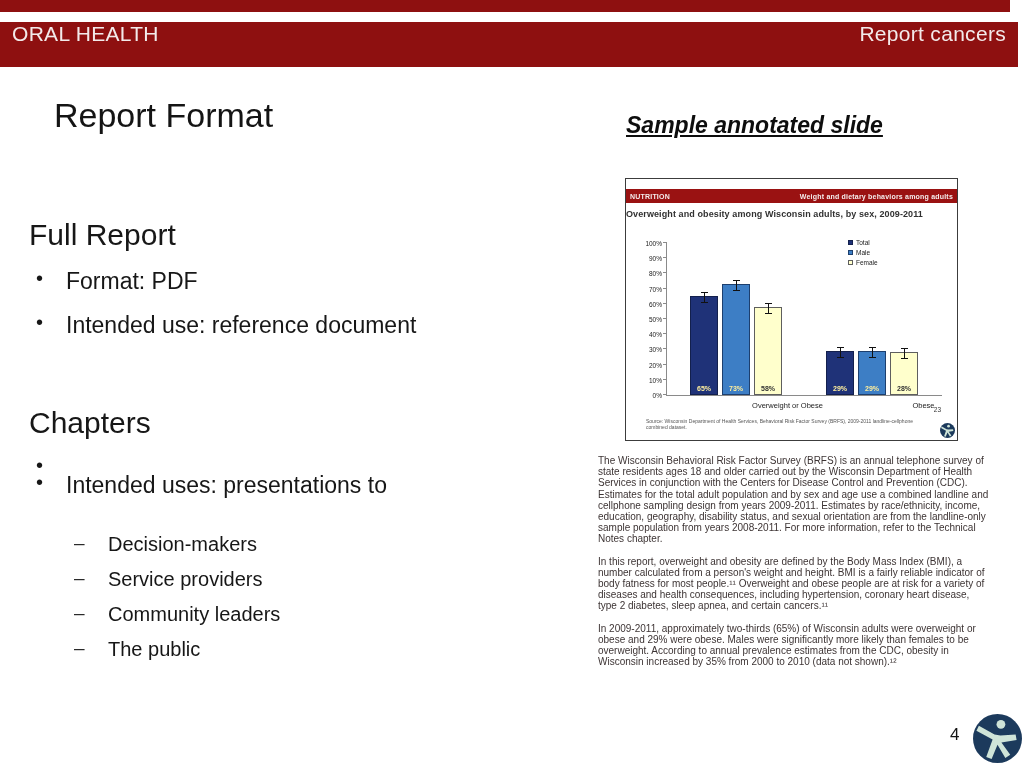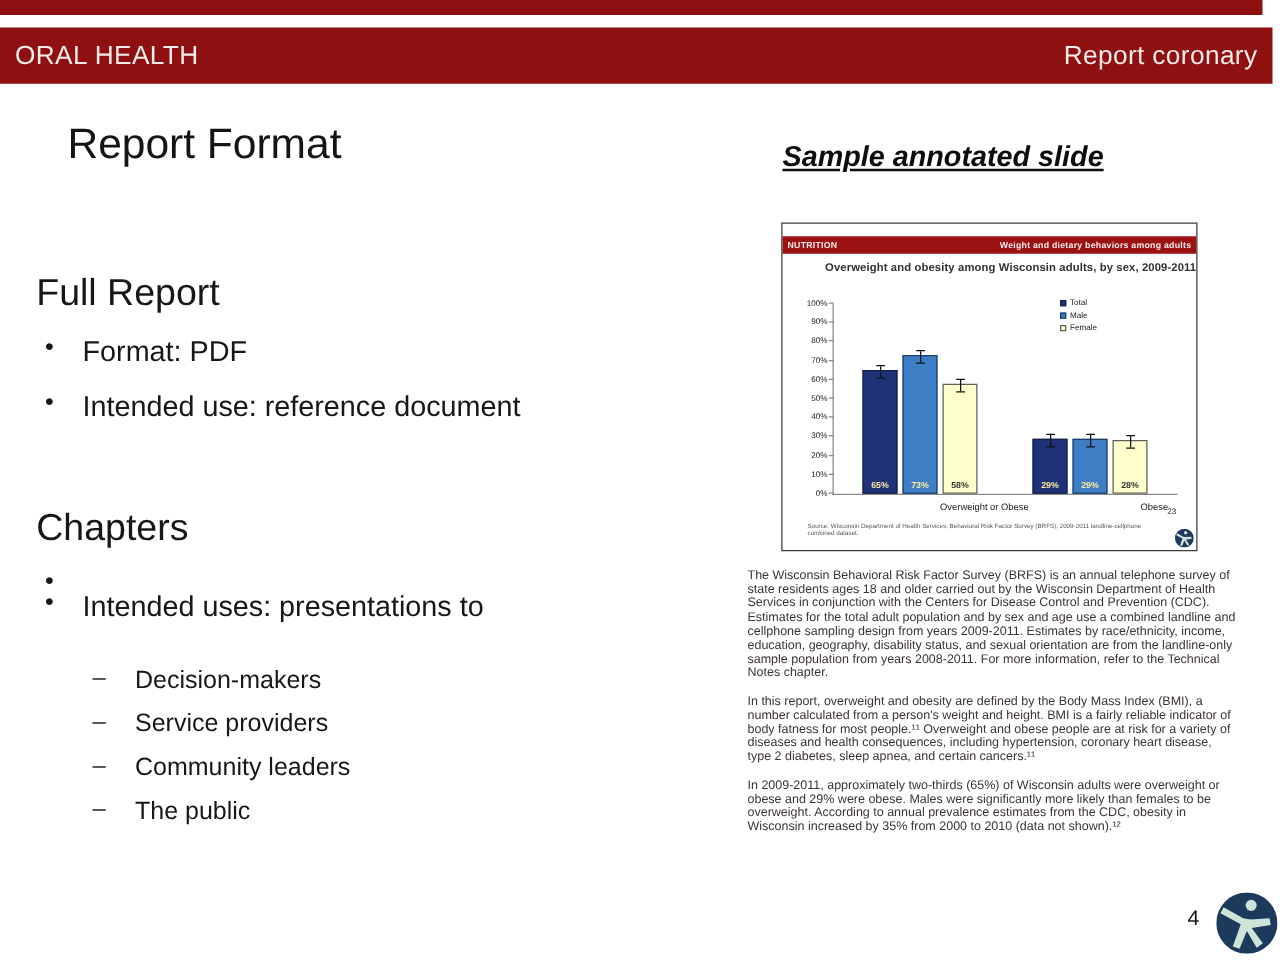--- a/index.html
+++ b/index.html
@@ -3,21 +3,21 @@
 <meta charset="utf-8">
 <style>
   html,body{margin:0;padding:0;}
   body{
     width:1024px;height:768px;position:relative;overflow:hidden;
     background:#ffffff;font-family:"Liberation Sans",sans-serif;color:#171717;
   }
   
   .top-strip{position:absolute;left:0;top:0;width:1010px;height:12px;background:#8e1010;}
   .top-bar{position:absolute;left:0;top:22px;width:1018px;height:45px;background:#8e1010;
-    display:flex;align-items:center;justify-content:space-between;}
+    display:flex;justify-content:space-between;}
   .top-bar .bar-left{color:#f3eaea;font-size:21px;padding-left:12px;letter-spacing:.3px;}
   .top-bar .bar-right{color:#f3eaea;font-size:21px;padding-right:12px;letter-spacing:.3px;}
   
   .page-title{position:absolute;left:42px;top:96px;font-size:34px;color:#141414;margin-left:12px;}
   .h-full-report{position:absolute;left:29px;top:218px;font-size:30px;text-align:center;}
   .h-chapters{position:absolute;left:29px;top:406px;font-size:30px;}
   .ul1{position:absolute;left:0;margin:0;padding:0;list-style:none;}
   .ul1 li{position:relative;padding-left:66px;font-size:23px;margin-bottom:17px;}
   .ul1 li .glyph{position:absolute;left:36px;top:-1px;font-size:20px;}
   .ul-fr{top:268px;}
@@ -26,21 +26,21 @@
   .ul2 li{position:relative;padding-left:108px;font-size:20px;margin-bottom:12px;}
   .ul2 li .glyph{position:absolute;left:74px;top:-1px;font-size:19px;color:#2a2a2a;}
   
   .sample-caption{position:absolute;left:626px;top:112px;font-size:23px;font-weight:bold;font-style:italic;color:#0d0d0d;text-decoration:underline;}
   
   .mini-slide{position:absolute;left:625px;top:178px;width:333px;height:263px;
     background:#fff;border:1px solid #3c3c3c;box-sizing:border-box;}
   .mini-header{position:absolute;left:0;top:10px;width:100%;height:14px;background:#9a1212;
     display:flex;align-items:center;justify-content:space-between;box-sizing:border-box;padding:0 4px;}
   .mini-header .mh-left,.mini-header .mh-right{color:#f5eded;font-size:7px;font-weight:bold;letter-spacing:.2px;}
-  .mini-title{position:absolute;left:0;top:30px;width:100%;text-align:right;font-size:9px;color:#313131;font-weight:bold;letter-spacing:.1px;}
+  .mini-title{position:absolute;left:0;top:30px;width:100%;text-align:left;font-size:9px;color:#313131;font-weight:bold;letter-spacing:.1px;}
   .plot{position:absolute;left:40px;top:64px;width:275px;height:152px;
     border-left:1px solid #8a8a8a;border-bottom:1px solid #8a8a8a;}
   .yaxis{position:absolute;left:8px;top:64px;width:28px;height:152px;}
   .ytick{position:absolute;right:0;transform:translateY(50%);font-size:6.5px;color:#222;}
   .ytickmark{position:absolute;left:-4px;width:4px;height:1px;background:#8a8a8a;}
   .bar-group{position:absolute;bottom:0;height:100%;display:flex;align-items:flex-end;gap:4px;}
   .bar{position:relative;width:28px;box-sizing:border-box;}
   .bar .blabel{position:absolute;bottom:2px;left:0;width:100%;text-align:center;font-size:7px;font-weight:bold;}
   .errbar{position:absolute;top:-5px;left:50%;margin-left:-3.5px;width:7px;height:9px;
     border-top:1px solid #111;border-bottom:1px solid #111;
@@ -59,21 +59,21 @@
   
   .page-number{position:absolute;left:950px;top:725px;font-size:17px;color:#141414;}
   .footer-logo{position:absolute;left:973px;top:714px;width:49px;height:49px;}
 </style>
 </head>
 <body>
 
 <div class="top-strip"></div>
 <div class="top-bar">
   <span class="bar-left">ORAL HEALTH</span>
-  <span class="bar-right">Report coronary</span>
+  <span class="bar-right">Report cancers</span>
 </div>
 
 <div class="page-title">Report Format</div>
 
 <div class="h-full-report">Full Report</div>
 <ul class="ul1 ul-fr">
   <li>
     <span class="glyph">•</span>
     <span>Format: PDF</span>
   </li>

